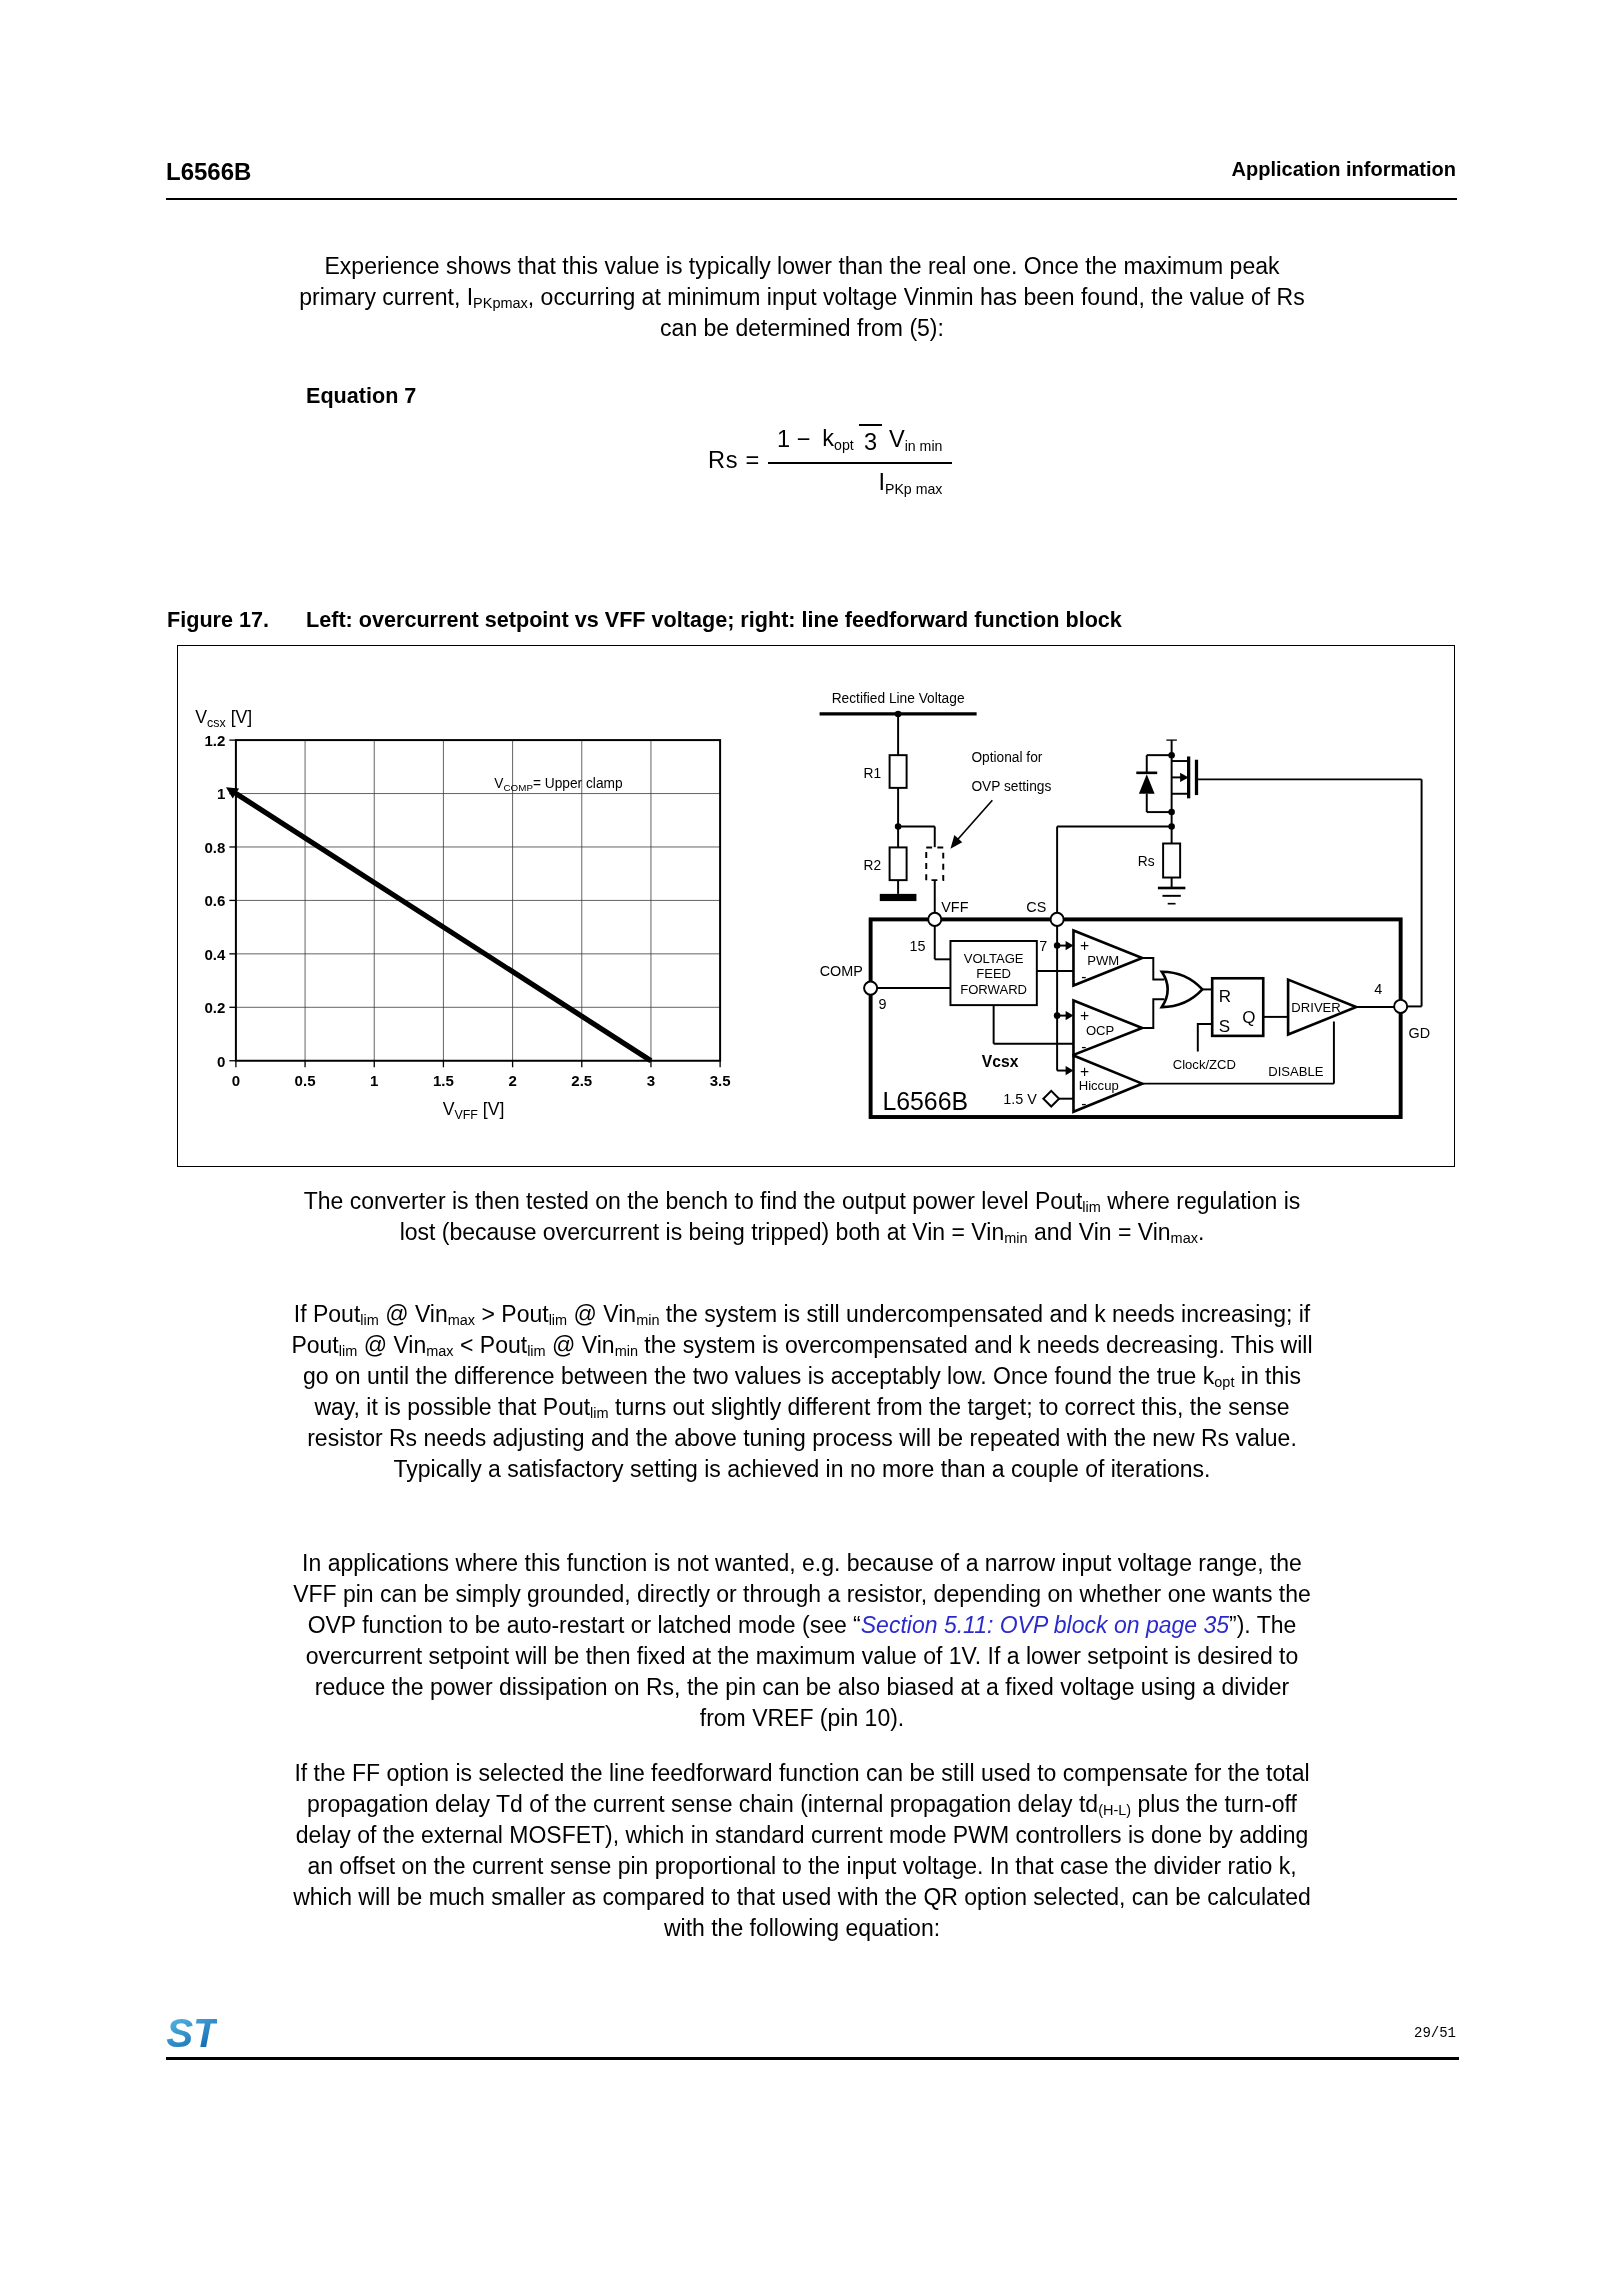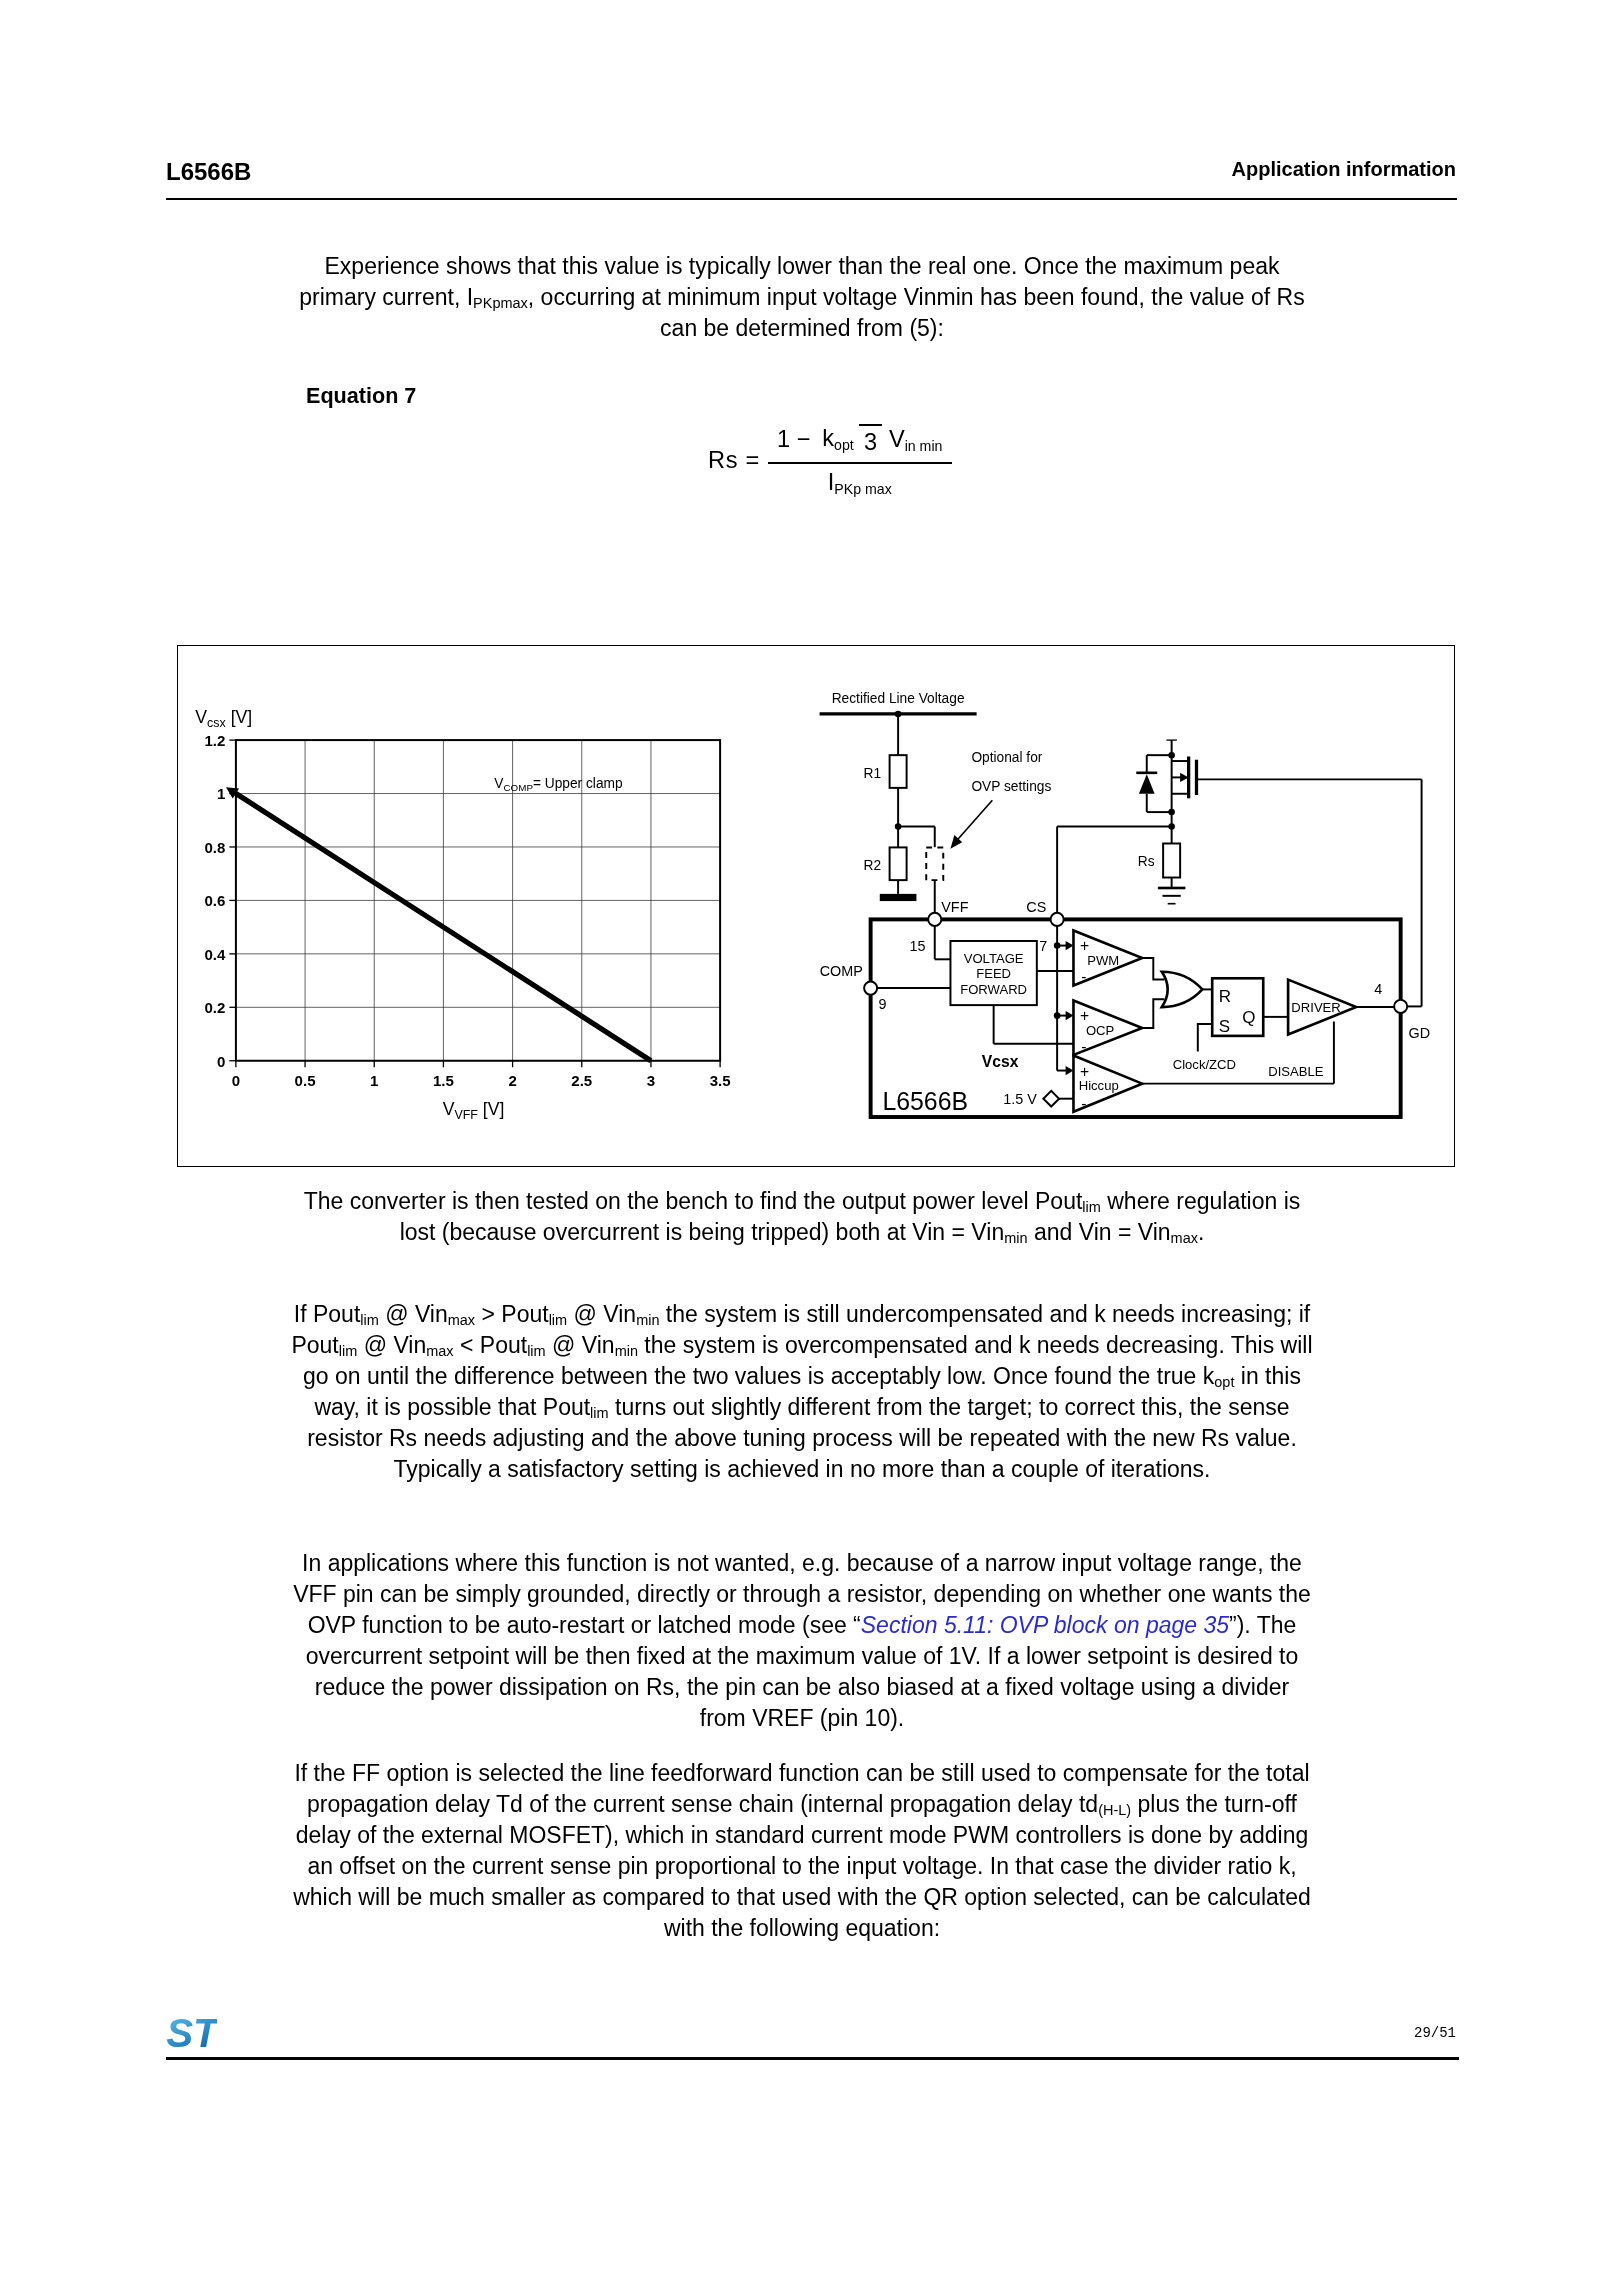--- a/index.html
+++ b/index.html
@@ -14,21 +14,21 @@
   
   .para{position:absolute; left:290px; width:1024px; font-size:23px; line-height:31px; text-align:center;}
   .para sub{font-size:0.63em; vertical-align:-0.22em; line-height:0;}
   .doclink{font-style:italic;margin-top:32px;}
   .eq-head{position:absolute; left:306px; top:383px; font-size:21.6px; font-weight:bold;}
   
   .equation{position:absolute; left:708px; top:424px; font-size:23.6px; display:flex; align-items:center;}
   .equation .lhs{margin-right:7.9px; letter-spacing:0.7px;}
   .frac{display:inline-flex; flex-direction:column; align-items:center;}
   .frac .fnum{display:flex; align-items:center; padding:0 9.2px 6.5px 9.2px;}
-  .frac .fden{border-top:2.6px solid #000; padding:5.2px 9.2px 0 9.2px; align-self:stretch; text-align:center;}
+  .frac .fden{border-top:2.6px solid #000; padding:5.2px 9.2px 0 9.2px; align-self:stretch; text-align:right;}
   .ifrac{display:inline-flex; flex-direction:row; align-items:center; margin:0 6.5px;}
   .ifrac .inum{padding:0 5.2px 2.6px 5.2px;}
   .ifrac .iden{border-top:2px solid #000; padding:2.6px 5.2px 0 5.2px; align-self:stretch; text-align:center;}
   .equation sub{font-size:0.60em; vertical-align:-0.28em; line-height:0;}
   
   .figcap{position:absolute; left:167px; top:607px; display:flex; font-size:21.6px; font-weight:bold;}
   .figcap .cap-label{width:139px; flex:0 0 139px;}
   .fig-frame{position:absolute; left:177px; top:645px; width:1276px; height:520px; border:1.3px solid #000;}
   .fig-svg{position:absolute; left:177px; top:645px;}
   
@@ -57,20 +57,24 @@
         <span class="ifrac">
           <span class="inum"><span>k</span><sub>opt</sub></span>
           <span class="iden">3</span>
         </span>
         <span><span>V</span><sub>in min</sub></span>
       </span>
       <span class="fden"><span>I</span><sub>PKp max</sub></span>
     </span>
   </div>
 
+  <div class="figcap">
+    <span class="cap-label">Figure 17.</span>
+    <span>Left: overcurrent setpoint vs VFF voltage; right: line feedforward function block</span>
+  </div>
 
   <div class="fig-frame"></div>
   <svg class="fig-svg" width="1276" height="520" viewBox="270 985 1950 794">
 
     <g id="chart-g">
         <line x1="360" y1="1130" x2="360" y2="1620" stroke="#3a3a3a" stroke-width="1.2"></line>
         <line x1="465.7142857142857" y1="1130" x2="465.7142857142857" y2="1620" stroke="#3a3a3a" stroke-width="1.2"></line>
         <line x1="571.4285714285714" y1="1130" x2="571.4285714285714" y2="1620" stroke="#3a3a3a" stroke-width="1.2"></line>
         <line x1="677.1428571428571" y1="1130" x2="677.1428571428571" y2="1620" stroke="#3a3a3a" stroke-width="1.2"></line>
         <line x1="782.8571428571429" y1="1130" x2="782.8571428571429" y2="1620" stroke="#3a3a3a" stroke-width="1.2"></line>

